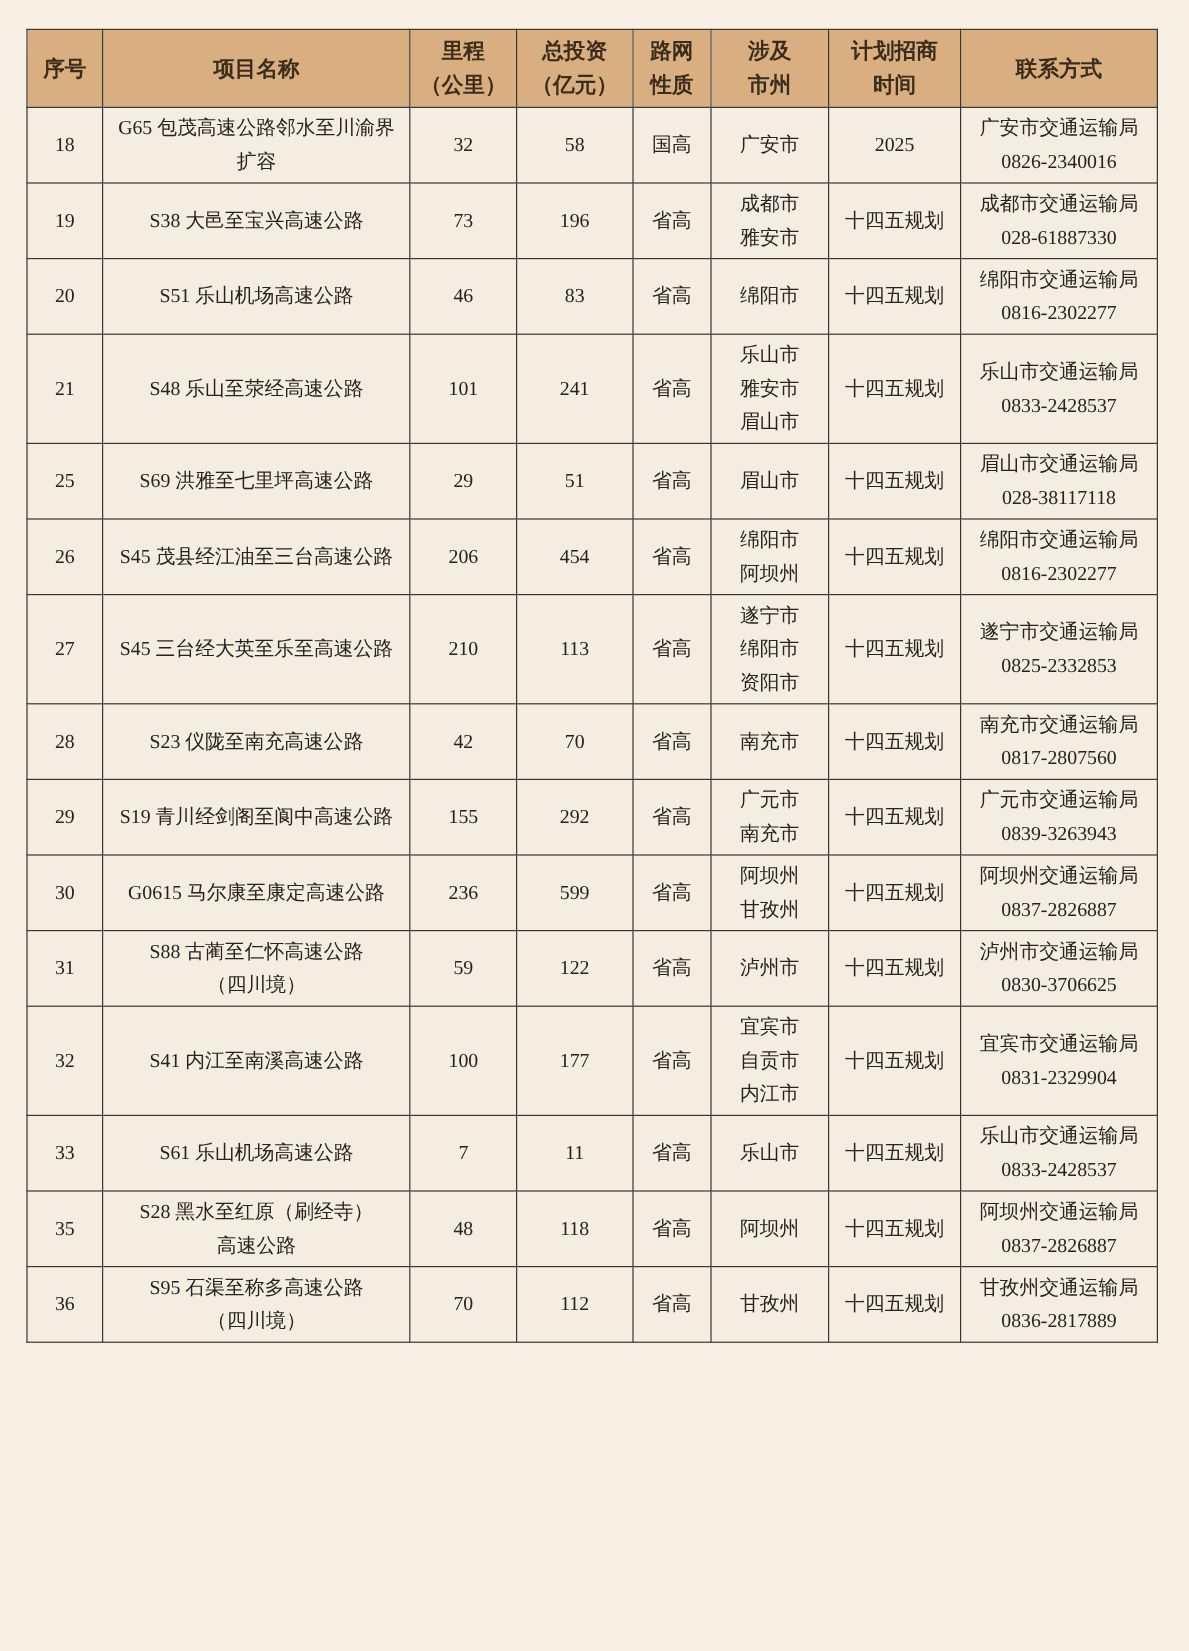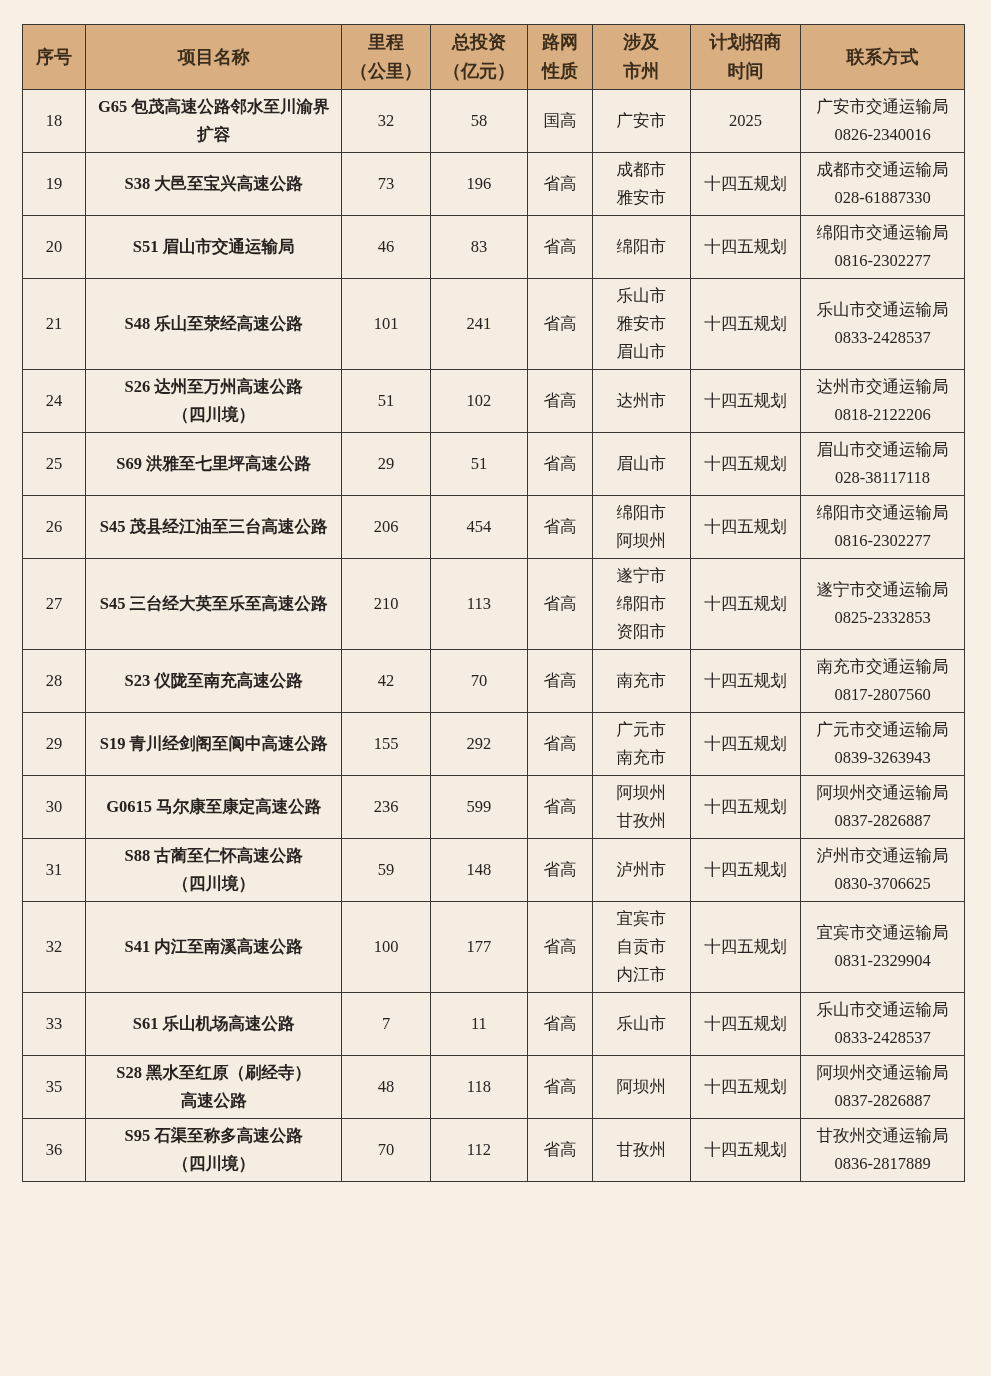--- a/index.html
+++ b/index.html
@@ -39,21 +39,21 @@
     line-height: 29px;
     color: #3c2d1b;
     padding: 3px 2px;
   }
   table.projects td {
     font-size: 16.5px;
     line-height: 28px;
     padding: 3px 3px;
     background: #f5ede1;
   }
-  td.cell-name { padding-left: 4px; padding-right: 4px; font-weight: bold; }
+  td.cell-name { padding-left: 4px; padding-right: 4px; }
   td.cell-contact { font-size: 16px; }
   
   col.c-no       { width: 6.7%; }
   col.c-name     { width: 27.2%; }
   col.c-mileage  { width: 9.4%; }
   col.c-invest   { width: 10.3%; }
   col.c-type     { width: 6.9%; }
   col.c-cities   { width: 10.4%; }
   col.c-time     { width: 11.7%; }
   col.c-contact  { width: 17.4%; }
@@ -110,21 +110,21 @@
     <td class="cell-invest">196</td>
     <td class="cell-type">省高</td>
     <td class="cell-cities">成都市
 雅安市</td>
     <td class="cell-time">十四五规划</td>
     <td class="cell-contact">成都市交通运输局
 028-61887330</td>
   </tr>
         <tr>
     <td class="cell-no">20</td>
-    <td class="cell-name">S51 眉山市交通运输局</td>
+    <td class="cell-name">S51 乐山机场高速公路</td>
     <td class="cell-mileage">46</td>
     <td class="cell-invest">83</td>
     <td class="cell-type">省高</td>
     <td class="cell-cities">绵阳市</td>
     <td class="cell-time">十四五规划</td>
     <td class="cell-contact">绵阳市交通运输局
 0816-2302277</td>
   </tr>
         <tr>
     <td class="cell-no">21</td>
@@ -133,32 +133,20 @@
     <td class="cell-invest">241</td>
     <td class="cell-type">省高</td>
     <td class="cell-cities">乐山市
 雅安市
 眉山市</td>
     <td class="cell-time">十四五规划</td>
     <td class="cell-contact">乐山市交通运输局
 0833-2428537</td>
   </tr>
         <tr>
-    <td class="cell-no">24</td>
-    <td class="cell-name">S26 达州至万州高速公路
-（四川境）</td>
-    <td class="cell-mileage">51</td>
-    <td class="cell-invest">102</td>
-    <td class="cell-type">省高</td>
-    <td class="cell-cities">达州市</td>
-    <td class="cell-time">十四五规划</td>
-    <td class="cell-contact">达州市交通运输局
-0818-2122206</td>
-  </tr>
-        <tr>
     <td class="cell-no">25</td>
     <td class="cell-name">S69 洪雅至七里坪高速公路</td>
     <td class="cell-mileage">29</td>
     <td class="cell-invest">51</td>
     <td class="cell-type">省高</td>
     <td class="cell-cities">眉山市</td>
     <td class="cell-time">十四五规划</td>
     <td class="cell-contact">眉山市交通运输局
 028-38117118</td>
   </tr>
@@ -220,21 +208,21 @@
 甘孜州</td>
     <td class="cell-time">十四五规划</td>
     <td class="cell-contact">阿坝州交通运输局
 0837-2826887</td>
   </tr>
         <tr>
     <td class="cell-no">31</td>
     <td class="cell-name">S88 古蔺至仁怀高速公路
 （四川境）</td>
     <td class="cell-mileage">59</td>
-    <td class="cell-invest">148</td>
+    <td class="cell-invest">122</td>
     <td class="cell-type">省高</td>
     <td class="cell-cities">泸州市</td>
     <td class="cell-time">十四五规划</td>
     <td class="cell-contact">泸州市交通运输局
 0830-3706625</td>
   </tr>
         <tr>
     <td class="cell-no">32</td>
     <td class="cell-name">S41 内江至南溪高速公路</td>
     <td class="cell-mileage">100</td>

